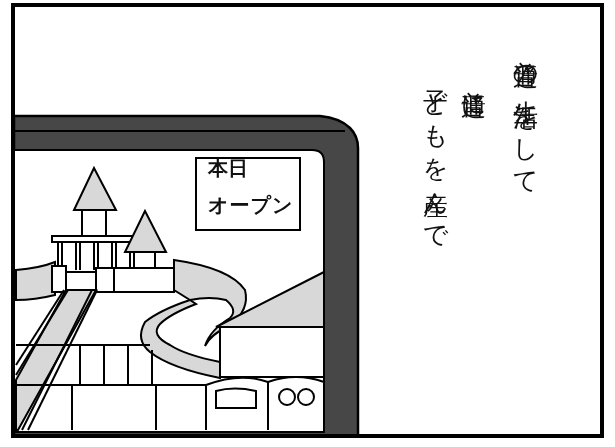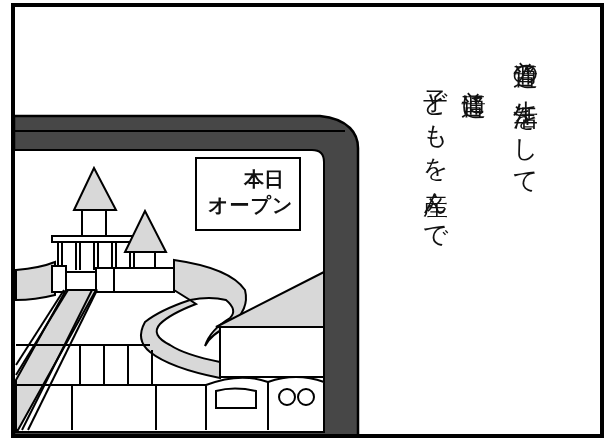--- a/index.html
+++ b/index.html
@@ -19,21 +19,21 @@
     .line2 { left: 458px; top: 70px; }
     .line3 { left: 420px; top: 70px; }
     .sign-text {
       position: absolute;
       font-family: "DejaVu Sans", sans-serif;
       font-weight: bold;
       font-size: 20px;
       color: #111;
       line-height: 26px;
     }
-    .sign1 { left: 208px; top: 166px; margin-left: 36px; }
+    .sign1 { left: 208px; top: 155px; }
     .sign2 { left: 208px; top: 192px; letter-spacing: 1px; }
   </style>
 </head>
 <body>
 
 <div class="panel">
   <svg width="615" height="447" viewBox="0 0 615 447" xmlns="http://www.w3.org/2000/svg">
 
     <g>
       <path d="M14 116 L320 116 Q340 118 350 128 Q358 136 358 148 L358 436 L14 436 Z" fill="#474747" stroke="#000" stroke-width="2.5"></path>

